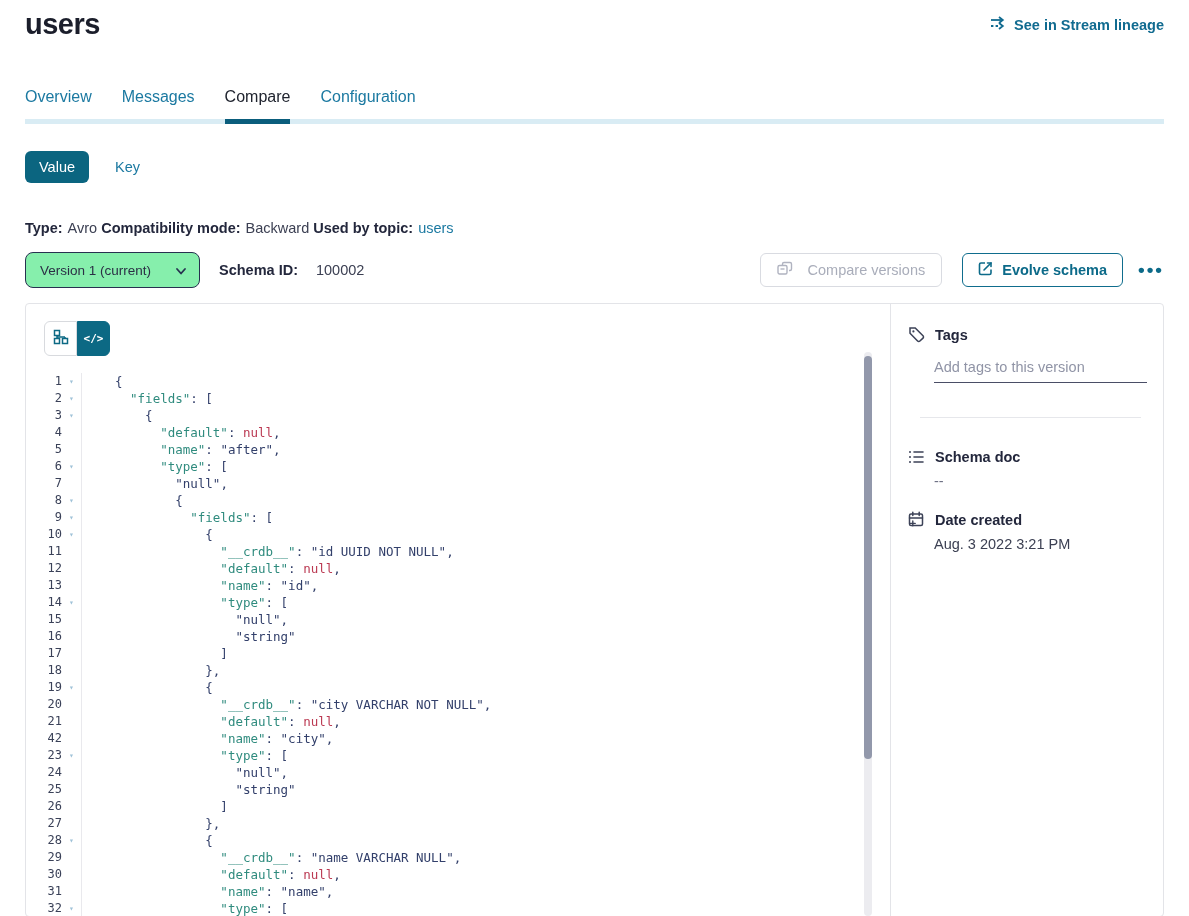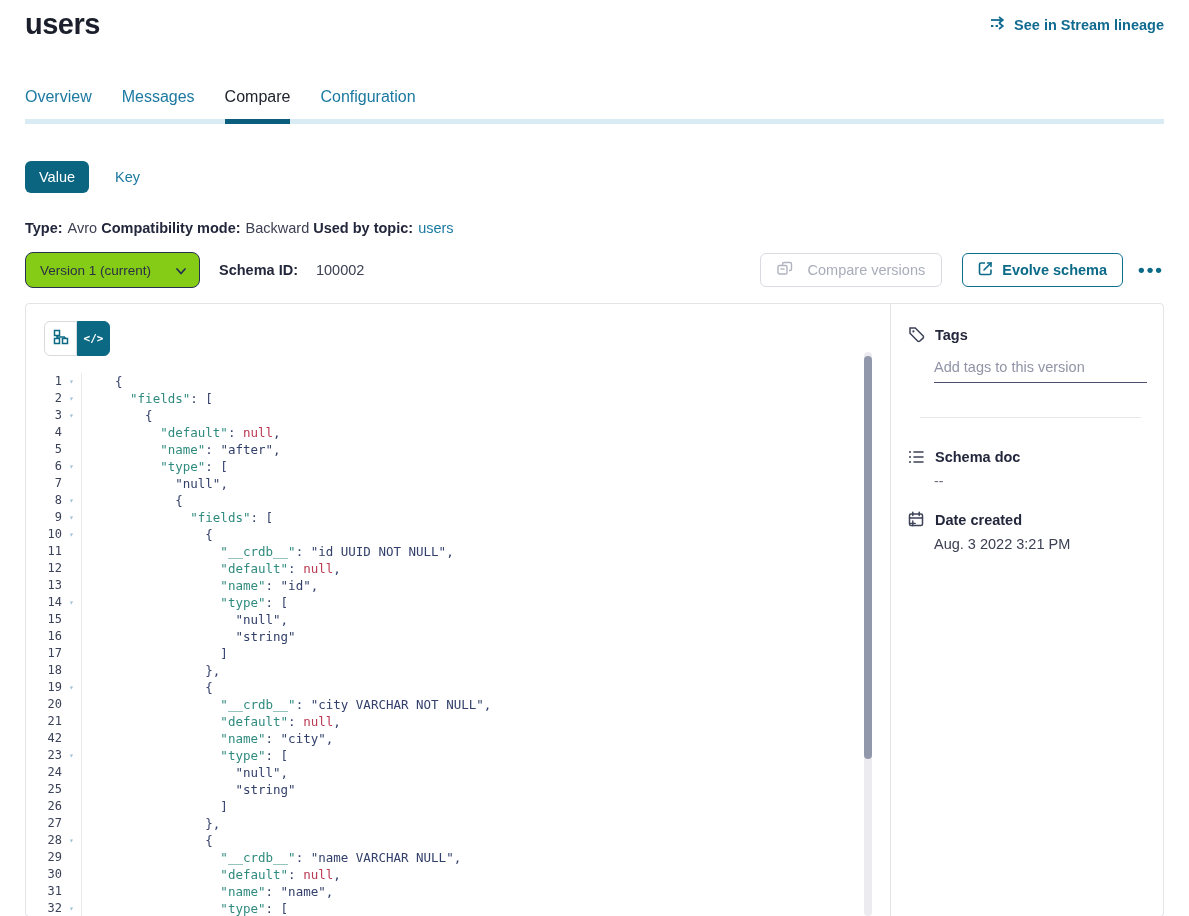--- a/index.html
+++ b/index.html
@@ -12,32 +12,32 @@
   .header { position:absolute; left:25px; right:25px; top:8px; display:flex; justify-content:space-between; align-items:flex-start; }
   .page-title { font-size:29px; font-weight:700; letter-spacing:-0.5px; color:#1b1e2b; }
   .lineage-link { margin-top:8px; display:flex; align-items:center; gap:7px; color:#116b90; font-size:14.5px; font-weight:700; cursor:pointer; text-decoration:none; }
   
   .tabs { position:absolute; left:25px; right:25px; top:88px; display:flex; gap:30px; }
   .tabs .bar { position:absolute; left:0; right:0; bottom:0; height:5px; background:#d9ecf4; }
   .tab { position:relative; padding-bottom:18px; font-size:16px; color:#1b79a1; cursor:pointer; z-index:1; }
   .tab.active { color:#20242f; font-weight:400; }
   .tab.active::after { content:""; position:absolute; left:0; right:0; bottom:0; height:5px; background:#0a5d7c; }
   
-  .toggle-row { position:absolute; left:25px; top:161px; display:flex; align-items:center; gap:26px; }
+  .toggle-row { position:absolute; left:25px; top:151px; display:flex; align-items:center; gap:26px; }
   .btn-value { background:#0b6580; color:#fff; font-size:14.5px; border:none; border-radius:6px; padding:8px 14px; cursor:pointer; font-family:inherit; }
   .link-key { color:#1b79a1; font-size:14.5px; cursor:pointer; }
   
   .meta-row { position:absolute; left:25px; top:220px; display:flex; gap:4px; font-size:14.5px; }
   .meta-item { display:flex; gap:5px; }
   .meta-label { font-weight:700; color:#23273c; }
   .meta-value { color:#3c4053; }
   .meta-link { color:#1b79a1; cursor:pointer; }
   
   .controls-row { position:absolute; left:25px; right:25px; top:252px; display:flex; align-items:center; }
-  .version-select { position:relative; width:175px; height:36px; border:1px solid #273150; border-radius:8px; background:#84cc16; display:flex; align-items:center; padding:0 34px 0 14px; font-size:13.5px; color:#2b2f45; cursor:pointer; }
+  .version-select { position:relative; width:175px; height:36px; border:1px solid #273150; border-radius:8px; background:#86efac; display:flex; align-items:center; padding:0 34px 0 14px; font-size:13.5px; color:#2b2f45; cursor:pointer; }
   .version-select svg { position:absolute; right:12px; top:12px; }
   .schema-id { margin-left:19px; font-size:14.5px; display:flex; gap:18px; }
   .right-controls { margin-left:auto; display:flex; align-items:center; }
   .btn-compare { display:flex; align-items:center; gap:15px; height:34px; padding:8px 16px; background:#fff; border:1px solid #d9dbe1; border-radius:6px; color:#a9adba; font-size:14.5px; font-family:inherit; cursor:default; }
   .btn-evolve { display:flex; align-items:center; gap:9px; height:34px; padding:12px 15px; margin-left:20px; background:#fff; border:1px solid #0f6d8d; border-radius:6px; color:#0c6a89; font-size:14.5px; font-weight:700; font-family:inherit; cursor:pointer; }
   .btn-more { margin-left:15px; color:#0c6a89; font-size:19px; font-weight:700; letter-spacing:2px; line-height:10px; cursor:pointer; }
   
   .panel { position:absolute; left:25px; top:303px; width:1139px; height:614px; border:1px solid #e3e4e8; border-radius:4px; display:flex; background:#fff; }
   .editor { position:relative; width:893px; border-right:1px solid #e3e4e8; overflow:hidden; }
   .editor-toolbar { position:absolute; left:18px; top:17px; display:flex; z-index:2; }

